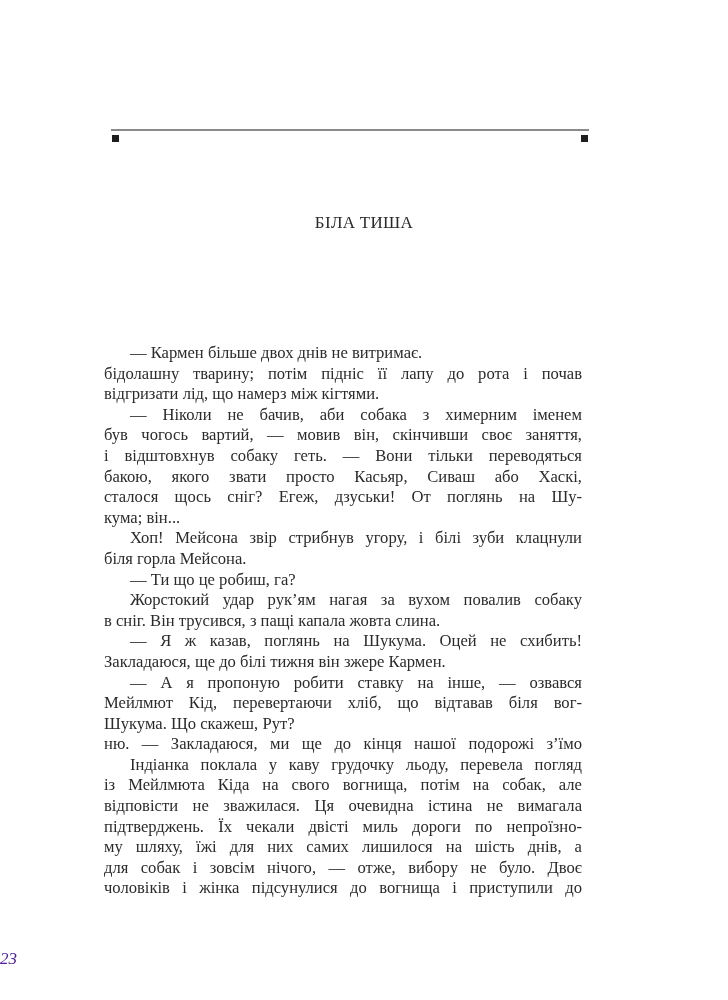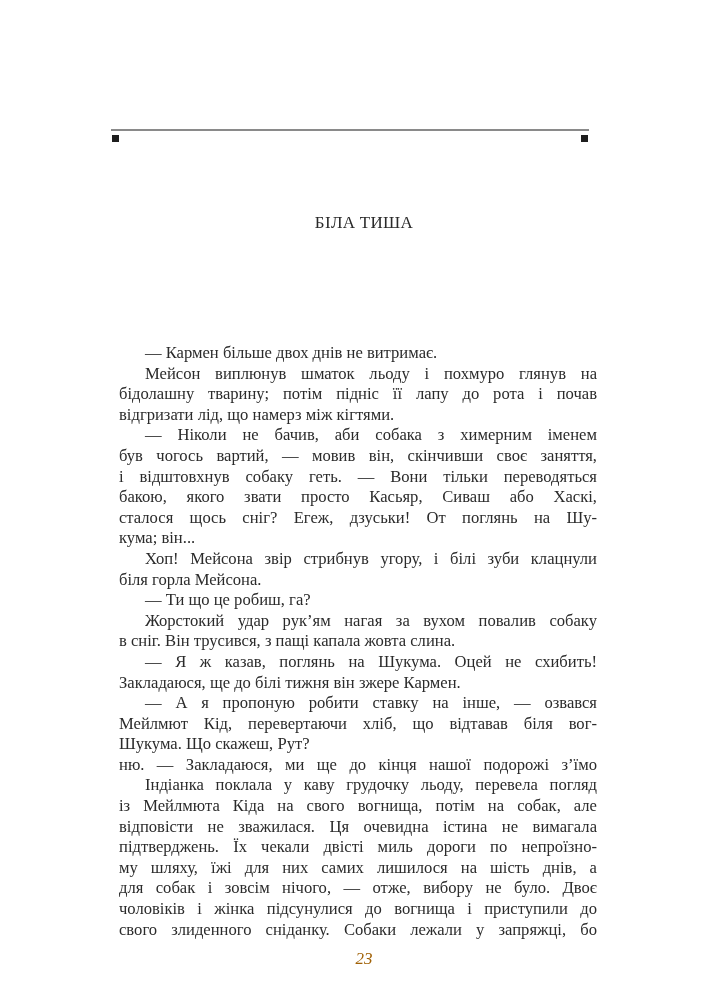--- a/index.html
+++ b/index.html
@@ -46,21 +46,21 @@
       top: 172px;
       width: 728px;
       text-align: center;
       font-size: 17px;
       letter-spacing: 0.3px;
       color: #2a2a2a;
     }
 
     .body-text {
       position: absolute;
-      left: 119px;
+      left: 104px;
       top: 302px;
       width: 478px;
       font-size: 16.6px;
       line-height: 20.6px;
       color: #2b2b2b;
     }
     .line {
       display: block;
       white-space: nowrap;
       text-align: justify;
@@ -72,39 +72,38 @@
     }
     .line.last {
       text-align-last: left;
     }
 
     .page-number {
       position: absolute;
       left: 0;
       top: 908px;
       width: 728px;
-      text-align: center;
+      text-align: left;
       font-size: 17px;
       font-style: italic;
-      color: #a16207;
+      color: #4c1d95;
     }
   </style>
 </head>
 <body>
 
 <div class="page">
   <div class="header-rule"></div>
   <div class="corner-square left"></div>
   <div class="corner-square right"></div>
 
   <div class="chapter-title">БІЛА ТИША</div>
 
   <div class="body-text" id="body-text">
       <span class="line indent last">— Кармен більше двох днів не витримає.</span>
-      <span class="line indent">Мейсон виплюнув шматок льоду і похмуро глянув на</span>
       <span class="line">бідолашну тварину; потім підніс її лапу до рота і почав</span>
       <span class="line last">відгризати лід, що намерз між кігтями.</span>
       <span class="line indent">— Ніколи не бачив, аби собака з химерним іменем</span>
       <span class="line">був чогось вартий, — мовив він, скінчивши своє заняття,</span>
       <span class="line">і відштовхнув собаку геть. — Вони тільки переводяться</span>
       <span class="line">бакою, якого звати просто Касьяр, Сиваш або Хаскі,</span>
       <span class="line">сталося щось сніг? Егеж, дзуськи! От поглянь на Шу-</span>
       <span class="line last">кума; він...</span>
       <span class="line indent">Хоп! Мейсона звір стрибнув угору, і білі зуби клацнули</span>
       <span class="line last">біля горла Мейсона.</span>
@@ -117,17 +116,16 @@
       <span class="line">Мейлмют Кід, перевертаючи хліб, що відтавав біля вог-</span>
       <span class="line last">Шукума. Що скажеш, Рут?</span>
       <span class="line">ню. — Закладаюся, ми ще до кінця нашої подорожі з’їмо</span>
       <span class="line indent">Індіанка поклала у каву грудочку льоду, перевела погляд</span>
       <span class="line">із Мейлмюта Кіда на свого вогнища, потім на собак, але</span>
       <span class="line">відповісти не зважилася. Ця очевидна істина не вимагала</span>
       <span class="line">підтверджень. Їх чекали двісті миль дороги по непроїзно-</span>
       <span class="line">му шляху, їжі для них самих лишилося на шість днів, а</span>
       <span class="line">для собак і зовсім нічого, — отже, вибору не було. Двоє</span>
       <span class="line">чоловіків і жінка підсунулися до вогнища і приступили до</span>
-      <span class="line">свого злиденного сніданку. Собаки лежали у запряжці, бо</span>
     </div>
 
   <div class="page-number">23</div>
 </div>
 
 </body></html>

